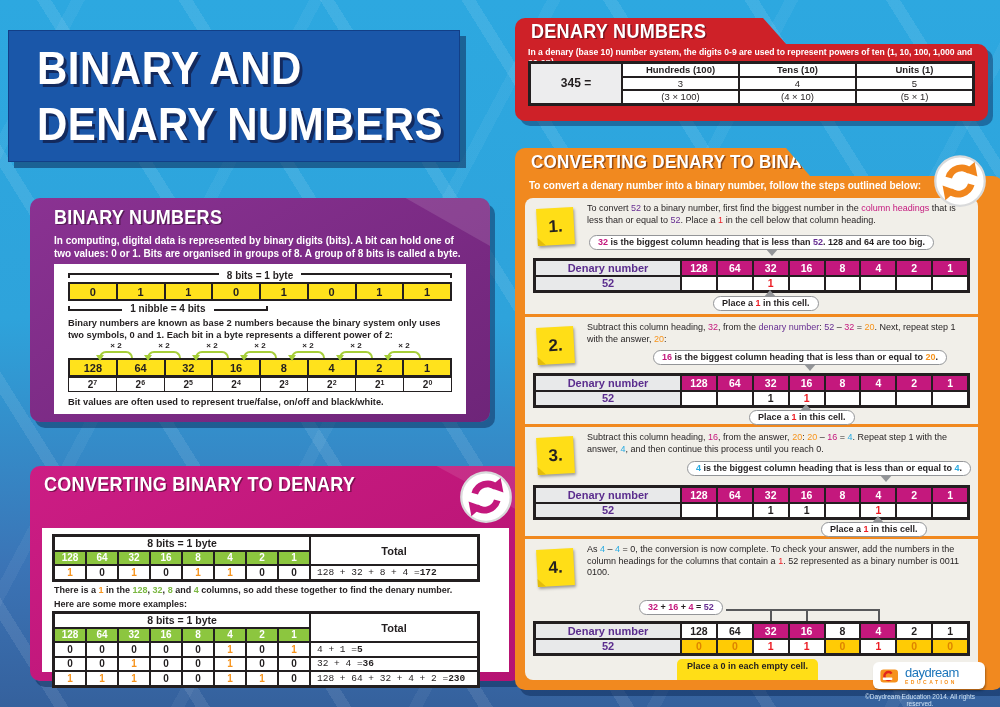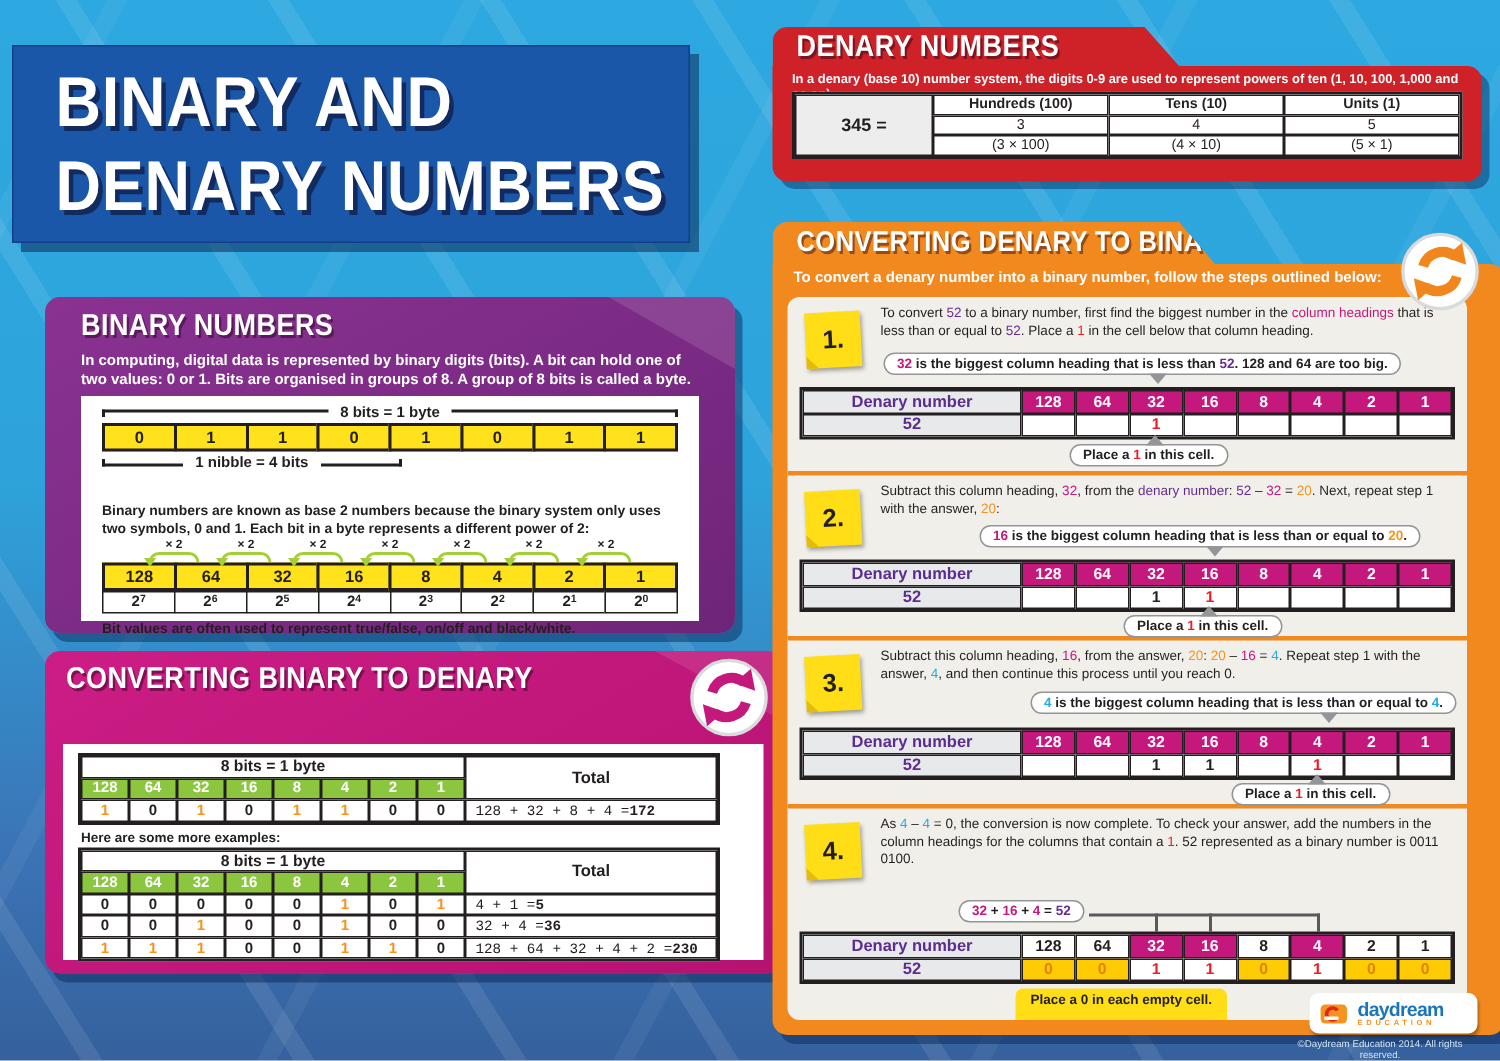--- a/index.html
+++ b/index.html
@@ -55,36 +55,36 @@
   .bracket .bl::before { content:''; position:absolute; left:0; top:-2px; height:5px; border-left:2px solid #231F20; }
   .bracket .br::after  { content:''; position:absolute; right:0; top:-2px; height:5px; border-right:2px solid #231F20; }
   .bracket .blabel { padding:0 8px; }
   .bracket.up .bl,.bracket.up .br { border-top:none; border-bottom:2px solid #231F20; }
   .bracket.up .bl::before,.bracket.up .br::after { top:auto; bottom:-2px; }
   .nibble { width:52%; margin-top:1px; }
   .bitrow { display:flex; }
   .ycell { flex:1; background:#FFE21C; border:2px solid #231F20; margin-left:-2px; height:19px;
     display:flex; align-items:center; justify-content:center; font-weight:bold; font-size:11px; color:#231F20; }
   .ycell:first-child { margin-left:0; }
-  .base2 { font-size:9.3px; font-weight:bold; color:#231F20; line-height:1.25; margin-top:20px; width:100%; }
+  .base2 { font-size:9.3px; font-weight:bold; color:#231F20; line-height:1.25; margin-top:3px; width:100%; }
   .arcs { display:flex; padding:0 6.25%; margin-top:2px; height:15px; }
   .arcwrap { flex:1; position:relative; }
   .x2 { position:absolute; top:-2px; left:50%; transform:translateX(-50%); font-size:8px; font-weight:bold; color:#231F20; }
   .arc { position:absolute; left:14%; right:14%; top:8px; height:7px; border:2px solid #A6CE39;
     border-bottom:none; border-radius:8px 8px 0 0; }
   .arc::before { content:''; position:absolute; left:-5px; top:2px; border:4px solid transparent; border-top:6px solid #A6CE39; }
   .powers { margin-top:0; }
   .pcell { flex:1; border:1px solid #231F20; margin-left:-1px; height:15px; background:#fff;
     display:flex; align-items:center; justify-content:center; font-size:10px; font-weight:bold; color:#231F20; }
   .pcell:first-child { margin-left:0; }
   .pcell sup { font-size:7px; margin-top:-4px; }
   .bitfooter { font-size:9.3px; font-weight:bold; color:#231F20; margin-top:5px; }
 
   
-  .magenta-panel { position:absolute; left:30px; top:434px; width:491px; height:215px;
+  .magenta-panel { position:absolute; left:30px; top:466px; width:491px; height:215px;
     background:linear-gradient(150deg,#CC1D84,#B51272); border-radius:10px;
     box-shadow:5px 6px 0 rgba(12,41,88,0.5);padding-left:32px; }
   .magenta-panel::after { content:''; position:absolute; top:0; right:0; width:130px; height:46px;
     background:rgba(255,255,255,0.10); clip-path:polygon(35% 0,100% 0,100% 100%); border-top-right-radius:10px; }
   .magenta-panel h2 { position:absolute; left:14px; top:8px; }
   .magenta-panel .intro { position:absolute; left:14px; top:34px; width:388px; font-size:10px; line-height:1.3; }
   .b2d-box { left:12px; right:12px; top:62px; height:144px; padding:6px 10px; }
   .gtab { display:grid; grid-template-columns:repeat(8,32px) 1fr; background:#fff; border:2px solid #231F20; width:428px; }
   .gtab .c { border:1px solid #231F20; height:14.5px; display:flex; align-items:center; justify-content:center;
     font-weight:bold; color:#231F20; font-size:10px; background:#fff; }
@@ -143,21 +143,21 @@
   .c-lime { color:#D7DF23; } .c-orange { color:#F7941D; } .c-red { color:#EC1C24; }
   .c-purple { color:#662D91; } .c-magenta { color:#C4187D; } .c-blue { color:#27AAE1; }
   .c-green { color:#7CB842; } .c-b { font-weight:bold; color:inherit; }
 
   
   .logo-box { position:absolute; right:15px; top:662px; width:112px; height:27px; background:#fff;
     border-radius:6px; display:flex; align-items:center; padding:0 7px; gap:5px;
     box-shadow:1px 2px 2px rgba(0,0,0,0.3); }
   .logo-mark { width:20px; height:16px; flex:0 0 auto; }
   .logo-text { display:flex; flex-direction:column; line-height:1; }
-  .logo-name { color:#1B75BB; font-weight:bold; font-size:13px; letter-spacing:-0.5px; }
+  .logo-name { color:#1B75BB; font-weight:normal; font-size:13px; letter-spacing:-0.5px; }
   .logo-sub { color:#F6921E; font-size:5px; letter-spacing:2.5px; font-weight:bold; margin-top:1px; }
   .copyright { position:absolute; right:15px; top:693px; width:130px; text-align:center;
     color:#cfe3f5; font-size:6.5px; }
 </style>
 </head>
 <body>
 
 <div class="poster">
   <div class="bgpat"></div>
 
@@ -297,20 +297,21 @@
       <div class="gtab">
         <div class="c bytehead">8 bits = 1 byte</div>
         <div class="c totalhead">Total</div>
         <div class="dcontents"><div class="c gh">128</div><div class="c gh">64</div><div class="c gh">32</div><div class="c gh">16</div><div class="c gh">8</div><div class="c gh">4</div><div class="c gh">2</div><div class="c gh">1</div></div>
         <div class="dcontents"><div class="c gv one">1</div><div class="c gv">0</div><div class="c gv one">1</div><div class="c gv">0</div><div class="c gv one">1</div><div class="c gv one">1</div><div class="c gv">0</div><div class="c gv">0</div></div>
         <div class="c gtotal">
             <span>128 + 32 + 8 + 4 = </span>
             <span class="c-b">172</span>
           </div>
       </div>
+      <p class="note"><span>There is a </span><span class="c-orange">1</span><span> in the </span><span class="c-green">128</span><span>, </span><span class="c-green">32</span><span>, </span><span class="c-green">8</span><span> and </span><span class="c-green">4</span><span> columns, so add these together to find the denary number.</span></p>
       <p class="note">Here are some more examples:</p>
       <div class="gtab">
         <div class="c bytehead">8 bits = 1 byte</div>
         <div class="c totalhead">Total</div>
         <div class="dcontents"><div class="c gh">128</div><div class="c gh">64</div><div class="c gh">32</div><div class="c gh">16</div><div class="c gh">8</div><div class="c gh">4</div><div class="c gh">2</div><div class="c gh">1</div></div>
         <div class="dcontents"><div class="c gv">0</div><div class="c gv">0</div><div class="c gv">0</div><div class="c gv">0</div><div class="c gv">0</div><div class="c gv one">1</div><div class="c gv">0</div><div class="c gv one">1</div></div>
         <div class="c gtotal">
             <span>4 + 1 = </span>
             <span class="c-b">5</span>
           </div>

